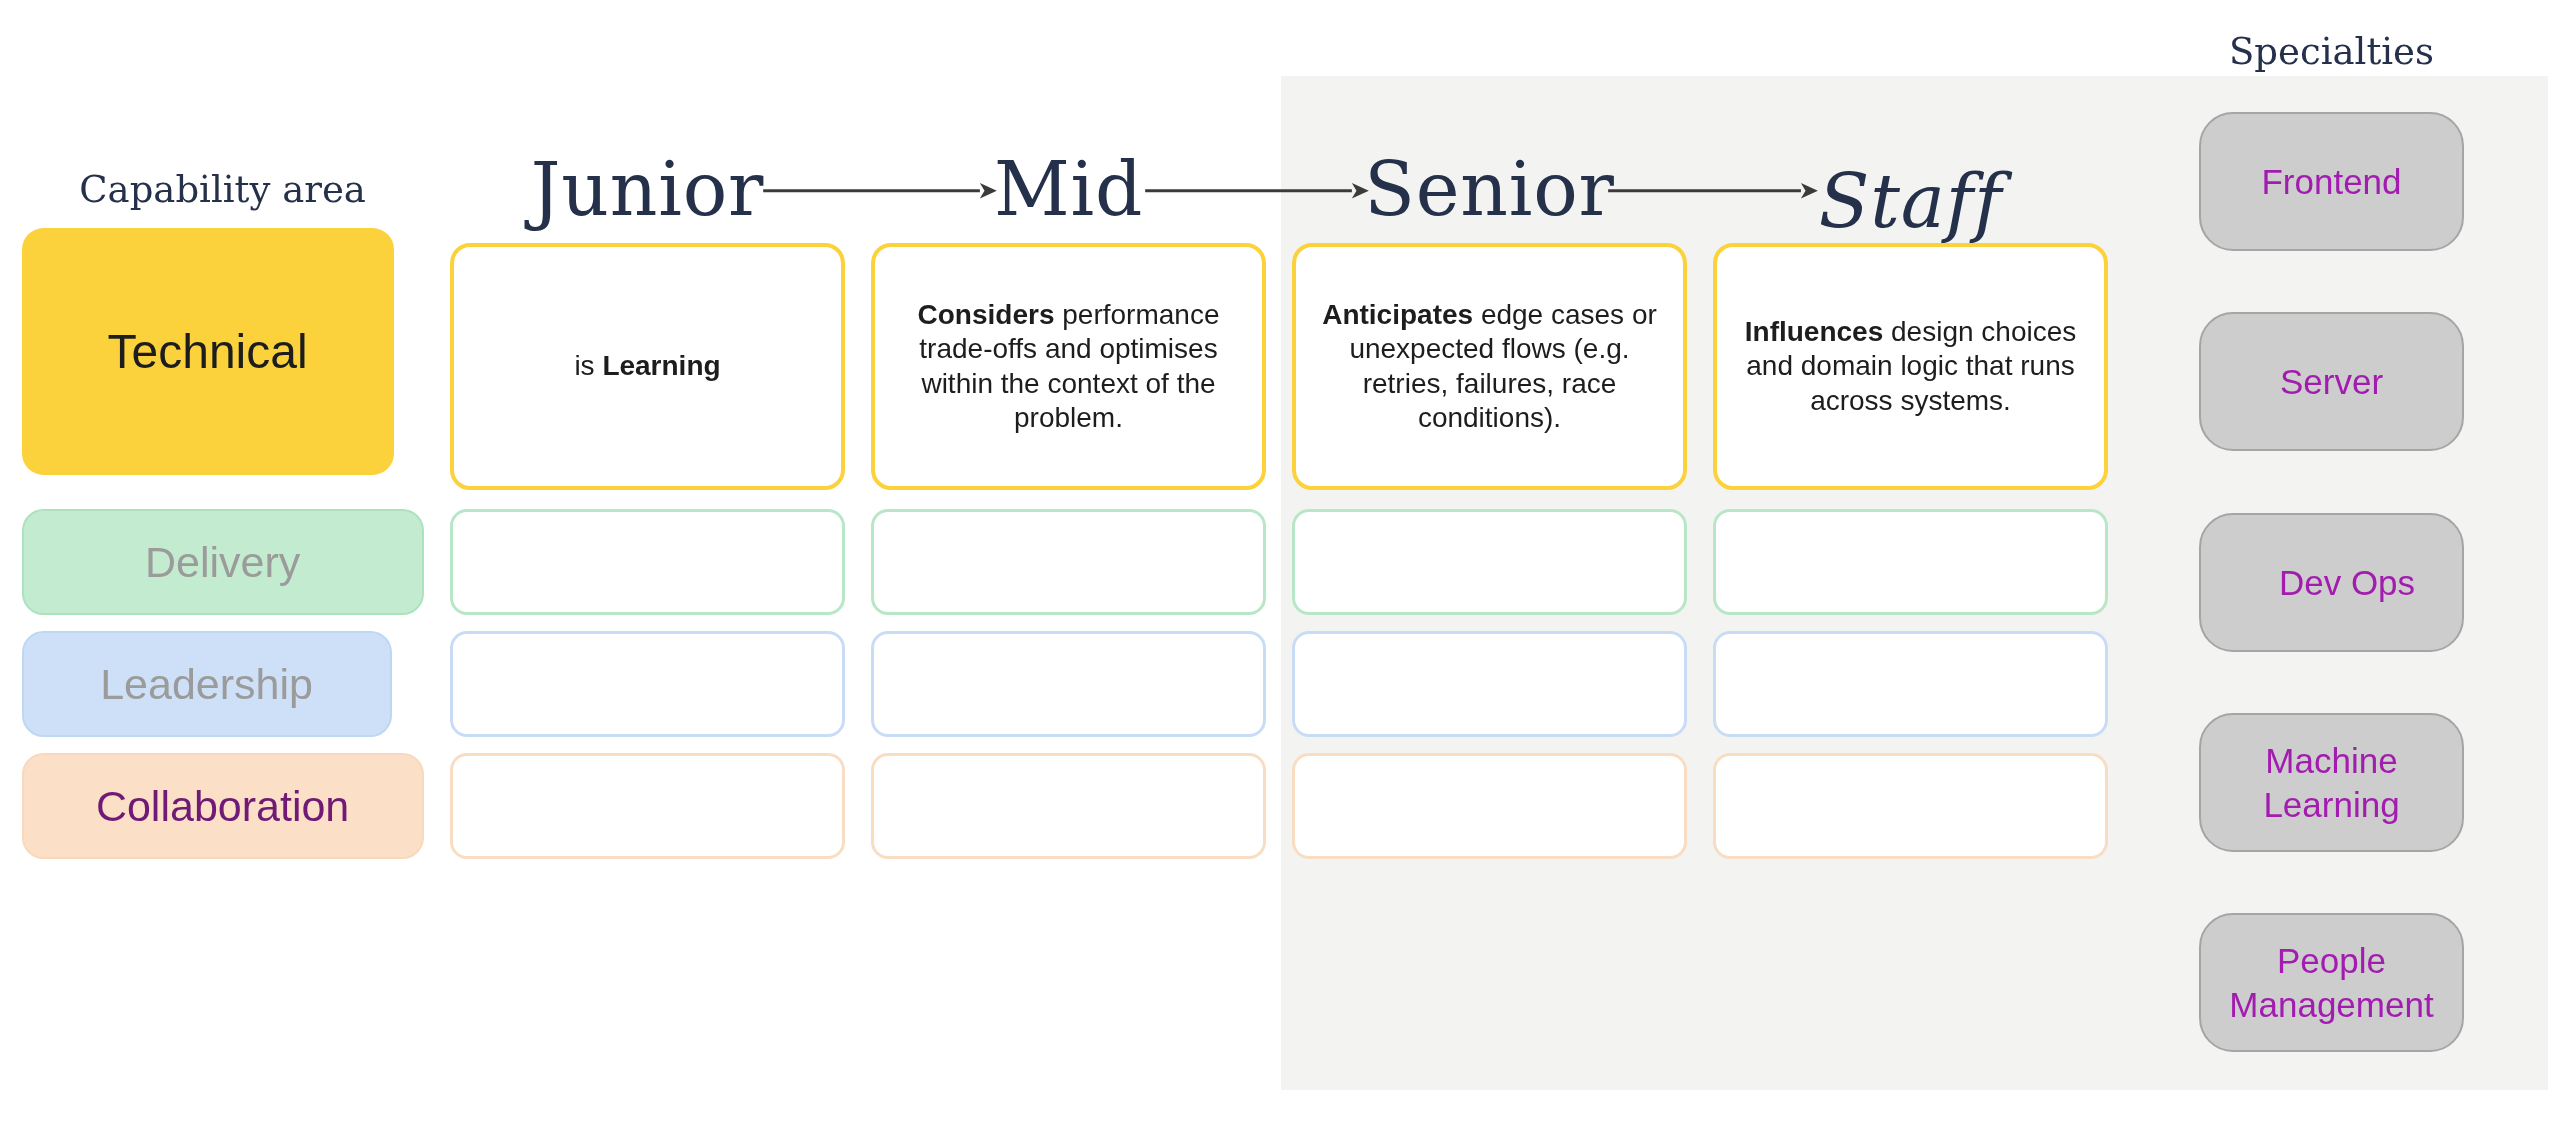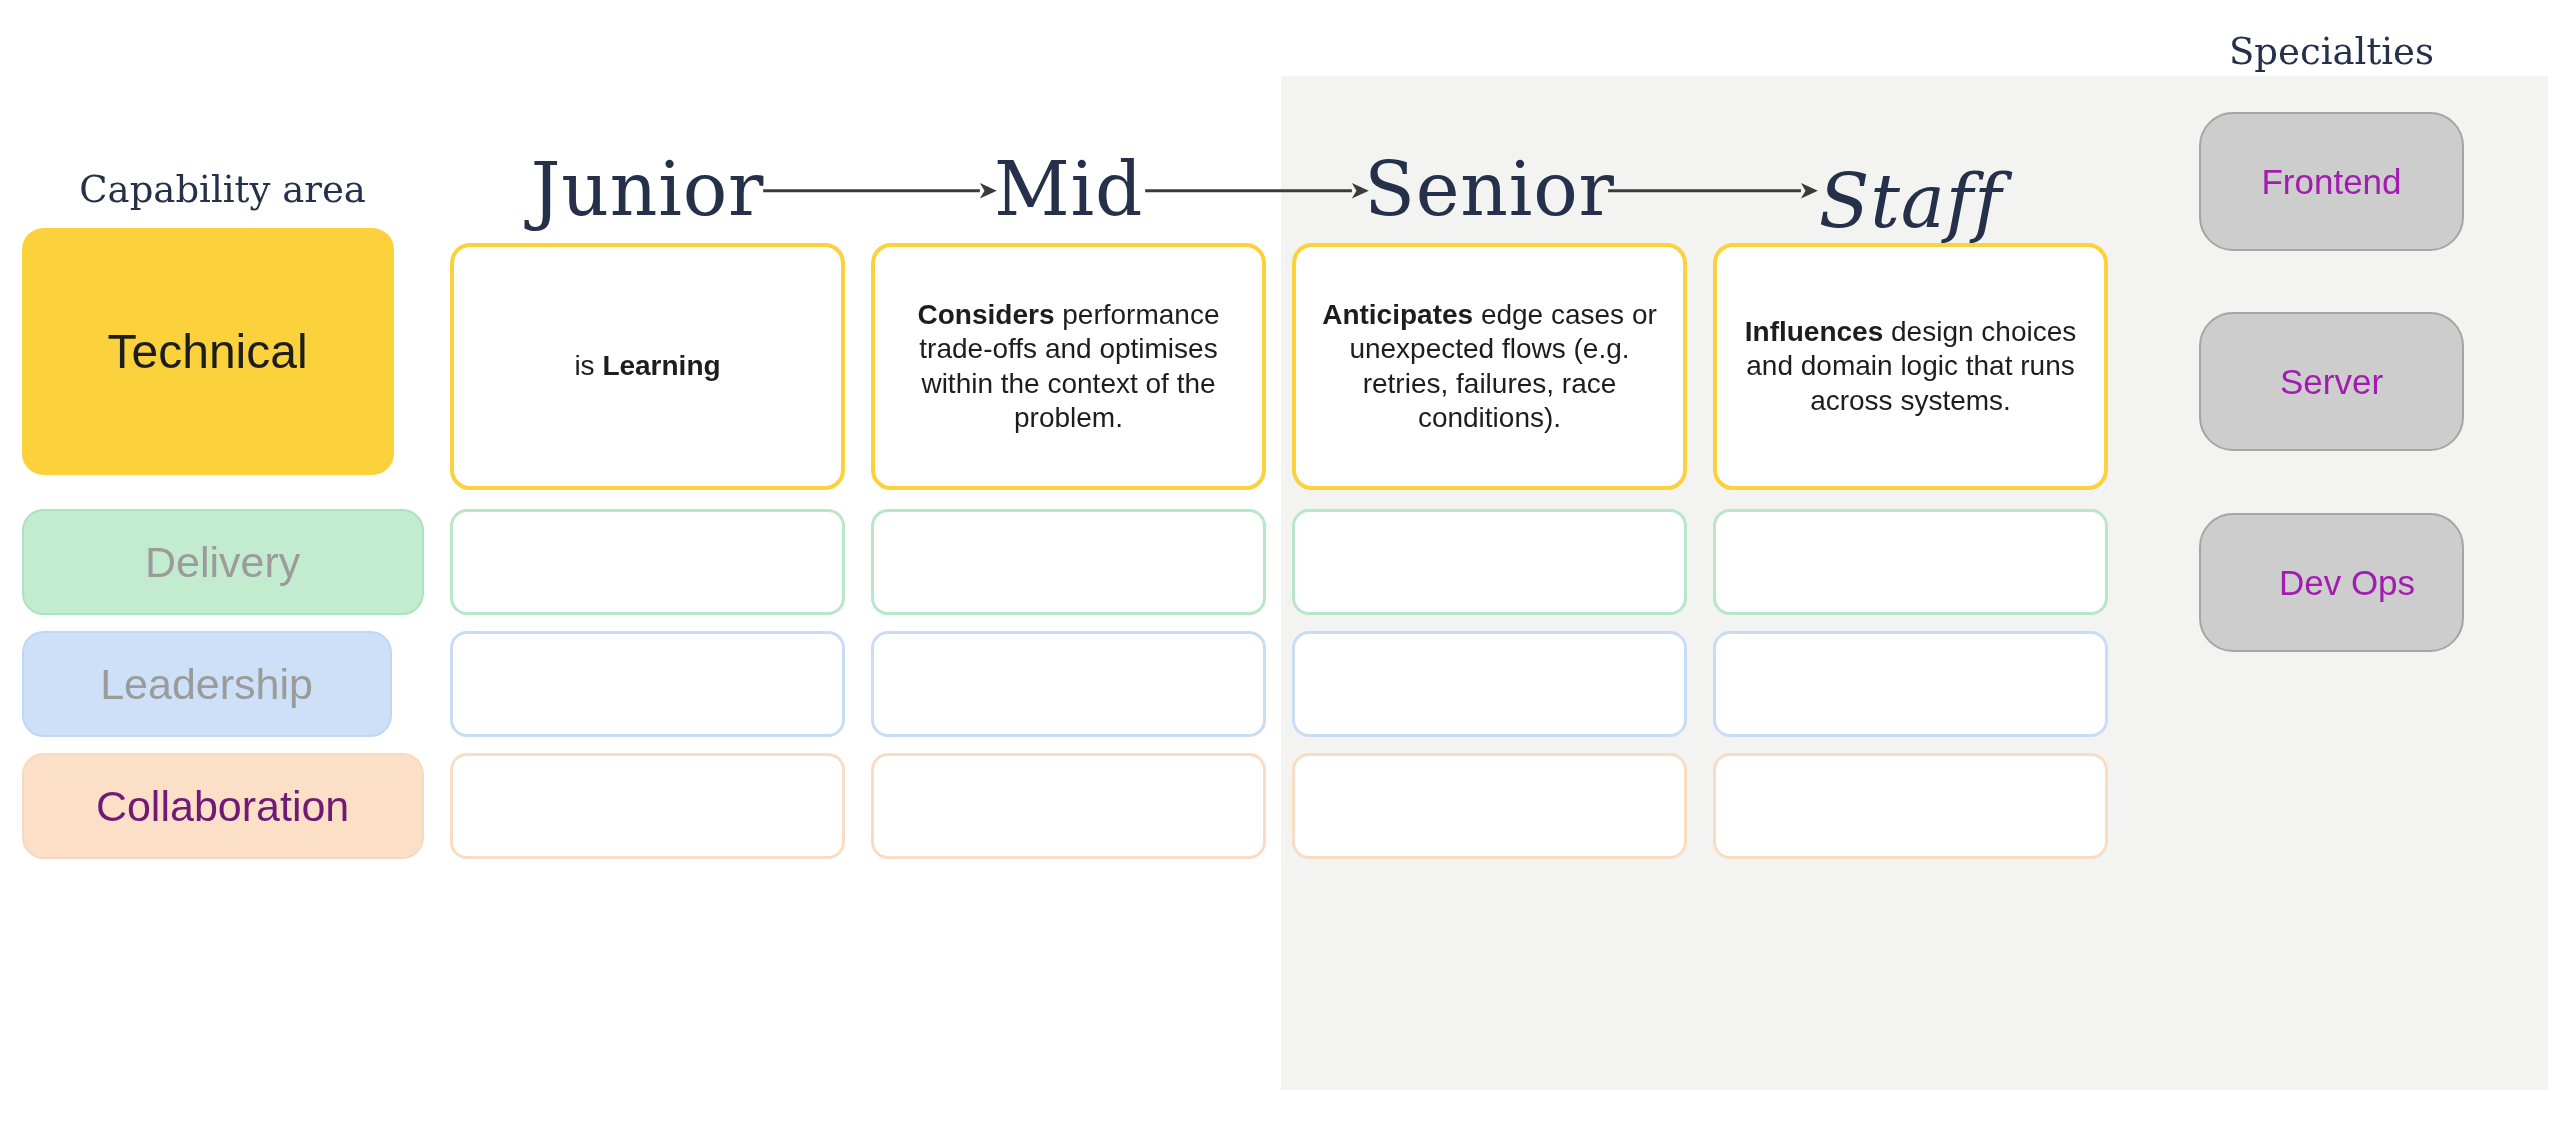--- a/index.html
+++ b/index.html
@@ -91,15 +91,17 @@
   <div class="abs cell peach" style="left:450px;top:753px;width:395px;height:106px;"></div>
   <div class="abs cell peach" style="left:871px;top:753px;width:395px;height:106px;"></div>
   <div class="abs cell peach" style="left:1292px;top:753px;width:395px;height:106px;"></div>
   <div class="abs cell peach" style="left:1713px;top:753px;width:395px;height:106px;"></div>
 
   <div class="abs serif center spec-title" style="left:2199px;top:9.2px;width:265px;height:85px;">Specialties</div>
 
   <div class="abs center pill" style="left:2199px;top:112px;width:265px;height:139px;">Frontend</div>
   <div class="abs center pill" style="left:2199px;top:312px;width:265px;height:139px;">Server</div>
   <div class="abs center pill" style="left:2199px;top:513px;width:265px;height:139px;padding-left:48px;">Dev Ops</div>
+  <div class="abs center pill" style="left:2199px;top:713px;width:265px;height:139px;">Machine Learning</div>
+  <div class="abs center pill" style="left:2199px;top:913px;width:265px;height:139px;">People Management</div>
 
 </div>
 
 
 </body></html>

